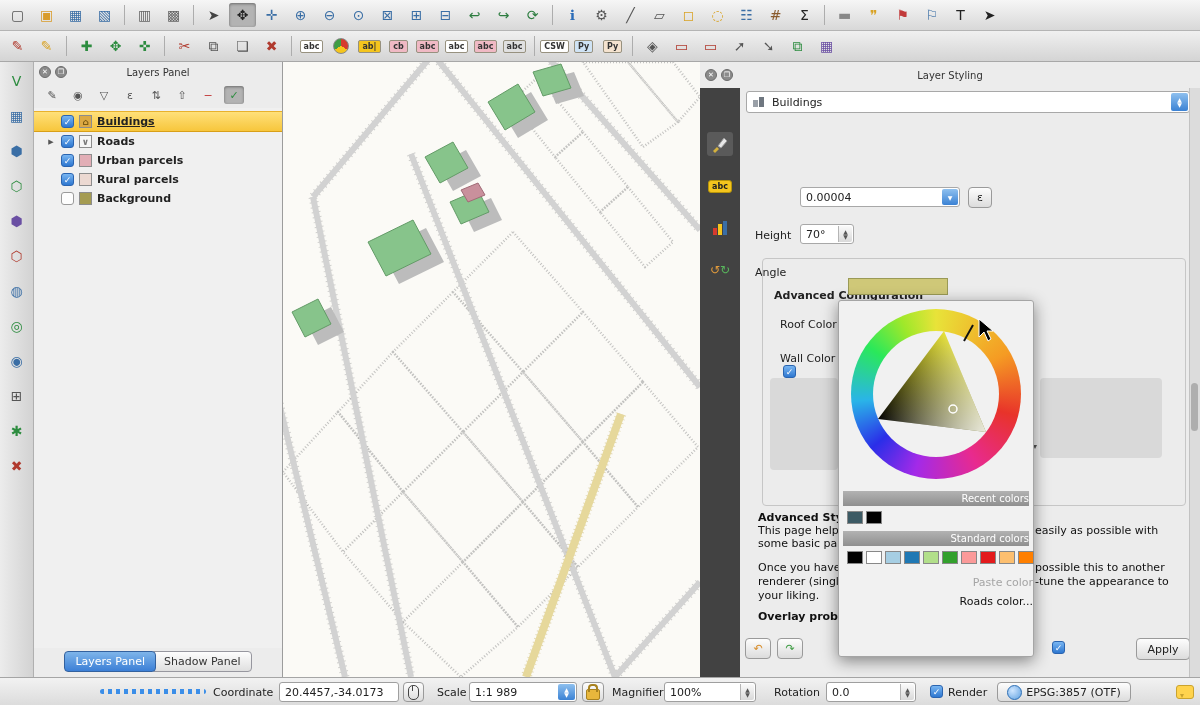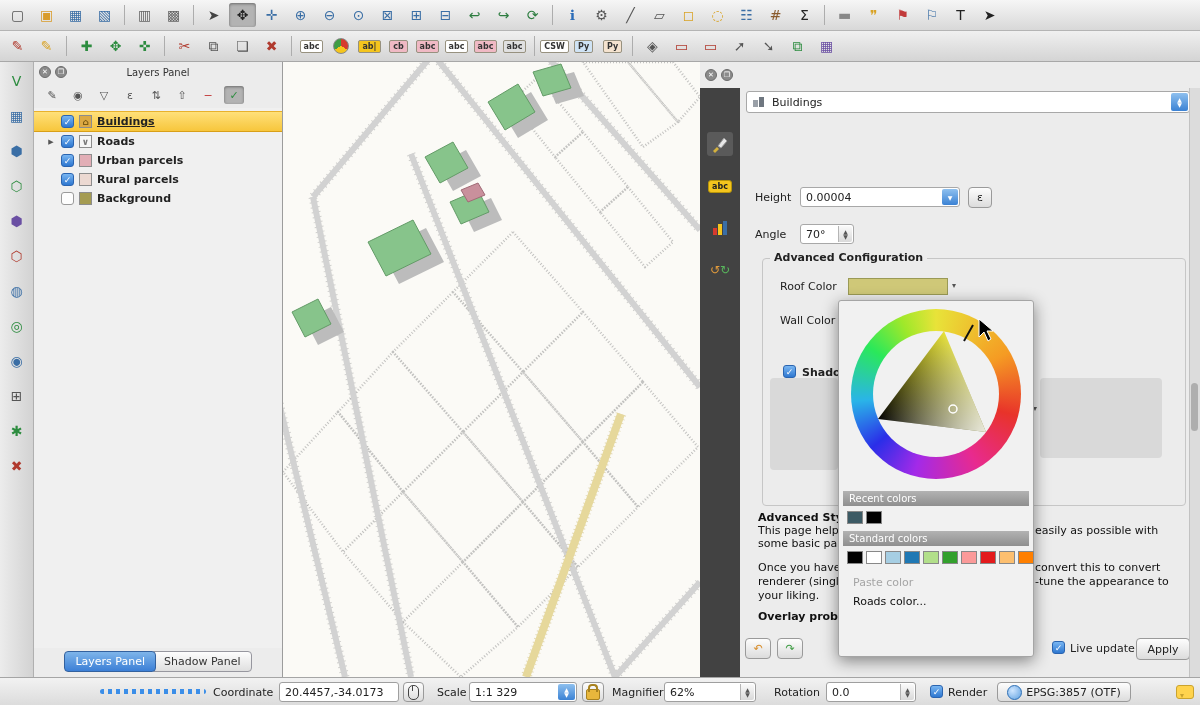--- a/index.html
+++ b/index.html
@@ -58,30 +58,30 @@
   .rd-head{position:absolute;left:0;top:0;right:0;height:26px;display:flex;align-items:center;padding-left:5px;}
   .dock-strip{position:absolute;left:0;top:26px;bottom:0;width:40px;background:#424242;display:flex;flex-direction:column;align-items:center;padding-top:44px;gap:18px;box-sizing:border-box;}
   .strip-ico{width:26px;height:24px;display:flex;align-items:center;justify-content:center;border-radius:3px;}
   .strip-ico.active{background:#5a5a5a;}
   .abc-badge{background:#f5c51d;border:1px solid #b8950a;border-radius:3px;font-size:8px;font-weight:bold;color:#222;padding:1px 3px;line-height:9px;}
   .combo{position:absolute;height:22px;background:#fff;border:1px solid #a8a8a8;border-radius:3px;display:flex;align-items:center;gap:6px;padding:0 22px 0 5px;box-sizing:border-box;font-size:11px;}
   .stepper{position:absolute;right:1px;top:1px;bottom:1px;width:17px;background:linear-gradient(#8ec0ef,#3b82d4);border-radius:2px;color:#fff;display:flex;flex-direction:column;align-items:center;justify-content:center;font-size:6px;line-height:5px;}
   .spinbtns{position:absolute;right:1px;top:1px;bottom:1px;width:13px;background:linear-gradient(#fafafa,#d9d9d9);border-left:1px solid #b5b5b5;color:#555;display:flex;flex-direction:column;align-items:center;justify-content:center;font-size:6px;line-height:5px;border-radius:0 2px 2px 0;}
   .fieldbox{position:absolute;height:20px;background:#fff;border:1px solid #a8a8a8;border-radius:3px;display:flex;align-items:center;padding:0 16px 0 5px;box-sizing:border-box;font-size:11px;}
   .btn{background:linear-gradient(#fdfdfd,#dcdcdc);border:1px solid #9a9a9a;border-radius:4px;font-size:11px;display:flex;align-items:center;justify-content:center;box-sizing:border-box;}
-  .rd-label{position:absolute;font-size:11px;color:#222;white-space:nowrap;}
+  .rd-label{position:absolute;font-size:11px;color:#222;white-space:nowrap;margin-top:38px;}
   .groupframe{position:absolute;border:1px solid #c6c6c6;border-radius:4px;}
   .grayblob{position:absolute;background:#d9d9d9;border-radius:4px;}
   .helpline{position:absolute;font-size:11px;white-space:nowrap;color:#111;}
   .helpline.bold{font-weight:bold;}
   .rd-scroll{position:absolute;right:0;top:26px;bottom:0;width:10px;background:#dcdcdc;border-left:1px solid #c2c2c2;}
   .rd-thumb{position:absolute;left:1px;width:7px;background:#aeaeae;border-radius:4px;}
 
   
-  .popup{position:absolute;left:138px;top:238px;width:194px;height:355px;background:#f1f1f1;border:1px solid #a5a5a5;border-radius:3px;box-shadow:0 4px 16px rgba(0,0,0,.45);z-index:50;}
+  .popup{position:absolute;left:138px;top:238px;width:194px;height:355px;background:#f1f1f1;border:1px solid #a5a5a5;border-radius:3px;box-shadow:0 4px 16px rgba(0,0,0,.45);z-index:50;text-align:right;}
   .wheel{position:absolute;left:12px;top:8px;width:170px;height:170px;border-radius:50%;background:conic-gradient(from 0deg,#e8e339,#f59b23 60deg,#e8332a 105deg,#e82a8f 150deg,#a32ae8 195deg,#2a2ee8 230deg,#2ab4e8 265deg,#2ae85a 305deg,#9fe82a 335deg,#e8e339 360deg);}
   .wheel-hole{position:absolute;left:22px;top:22px;width:126px;height:126px;border-radius:50%;background:#f1f1f1;}
   .wheel svg{position:absolute;left:0;top:0;}
   .pop-bar{position:absolute;left:4px;width:186px;height:15px;background:linear-gradient(#b2b2b2,#8f8f8f);color:#fff;font-size:10px;line-height:15px;padding-left:6px;box-sizing:border-box;}
   .swrow{position:absolute;display:flex;gap:3px;}
   .csw{width:16px;height:13px;border:1px solid #888;box-sizing:border-box;}
   .pmenu{font-size:11px;padding:3px 0 3px 14px;color:#111;}
   .pmenu.disabled{color:#a5a5a5;}
   .pop-menu{position:absolute;left:0;right:0;top:272px;}
 
@@ -427,20 +427,21 @@
 
       <path class="bld" d="M250,10 L278,2 L288,26 L260,34 Z M205,40 L235,22 L252,50 L222,68 Z M142,95 L170,80 L185,106 L157,121 Z M167,140 L195,128 L206,150 L178,162 Z M85,180 L130,158 L148,192 L103,214 Z M9,250 L35,237 L48,262 L22,275 Z"></path>
       <path class="bldp" d="M178,128 L195,121 L202,133 L185,140 Z"></path>
     </svg>
   </div>
 
   <div class="rd">
     <div class="rd-head">
       <span class="win-btn">✕</span>
       <span class="win-btn">❐</span>
+      <span class="panel-title">Layer Styling</span>
     </div>
 
     <div class="combo" style="left:46px;top:29px;width:444px;">
       <svg width="14" height="12">
           <rect x="1" y="4" width="5" height="7" fill="#9aa0a8"></rect>
           <rect x="7" y="1" width="5" height="10" fill="#6f7780"></rect>
         </svg>
       <span>Buildings</span>
       <span class="stepper">
           <span>▲</span>
@@ -506,21 +507,21 @@
 
     <div class="grayblob" style="left:70px;top:316px;width:68px;height:92px;"></div>
     <div class="grayblob" style="left:340px;top:316px;width:122px;height:80px;"></div>
     <span class="rd-label" style="left:333px;top:342px;font-size:8px;color:#555;">▾</span>
 
     <span class="helpline bold" style="left:58px;top:449px;">Advanced Sty</span>
     <span class="helpline" style="left:58px;top:462px;">This page help</span>
     <span class="helpline" style="left:335px;top:462px;">easily as possible with</span>
     <span class="helpline" style="left:58px;top:475px;">some basic pa</span>
     <span class="helpline" style="left:58px;top:499px;">Once you have</span>
-    <span class="helpline" style="left:335px;top:499px;">convert this to convert</span>
+    <span class="helpline" style="left:335px;top:499px;">possible this to another</span>
     <span class="helpline" style="left:58px;top:513px;">renderer (singl</span>
     <span class="helpline" style="left:335px;top:513px;">-tune the appearance to</span>
     <span class="helpline" style="left:58px;top:527px;">your liking.</span>
     <span class="helpline bold" style="left:58px;top:548px;">Overlay probl</span>
 
     <div class="btn" style="position:absolute;left:45px;top:576px;width:26px;height:21px;color:#d98e2b;">
         <span>↶</span>
       </div>
     <div class="btn" style="position:absolute;left:77px;top:576px;width:26px;height:21px;color:#3f9d44;">
         <span>↷</span>
@@ -588,32 +589,32 @@
     <div class="dotted"></div>
     <span class="abs" style="left:213px;">Coordinate</span>
     <div class="abs sb-input" style="left:279px;width:120px;">
         <span>20.4457,-34.0173</span>
       </div>
     <div class="abs btn" style="left:403px;width:21px;height:20px;">
         <span class="mouse"></span>
       </div>
     <span class="abs" style="left:437px;">Scale</span>
     <div class="abs sb-input" style="left:469px;width:108px;padding-right:20px;">
-      <span>1:1 329</span>
+      <span>1:1 989</span>
       <span class="stepper">
           <span>▲</span>
           <span>▼</span>
         </span>
     </div>
     <div class="abs btn" style="left:582px;width:22px;height:20px;">
         <span class="lock"></span>
       </div>
     <span class="abs" style="left:612px;">Magnifier</span>
     <div class="abs sb-input" style="left:664px;width:92px;padding-right:16px;">
-      <span>62%</span>
+      <span>100%</span>
       <span class="spinbtns">
           <span>▲</span>
           <span>▼</span>
         </span>
     </div>
     <span class="abs" style="left:774px;">Rotation</span>
     <div class="abs sb-input" style="left:826px;width:90px;padding-right:16px;">
       <span>0.0</span>
       <span class="spinbtns">
           <span>▲</span>

